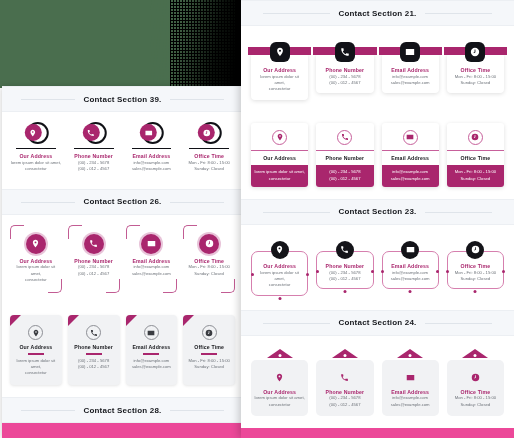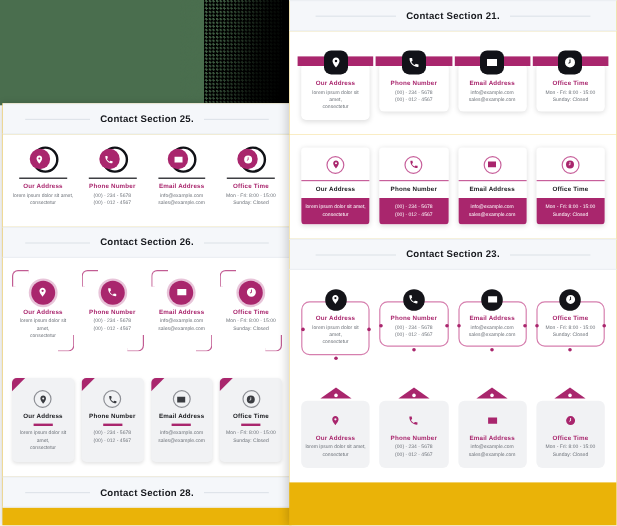--- a/index.html
+++ b/index.html
@@ -12,21 +12,21 @@
   #deco .green{ position:absolute; left:0; top:0; width:190px; height:88px; background:#4a6e4e;}
   #deco .black{ position:absolute; left:170px; top:0; width:71px; height:88px; background:#000;}
   #deco .dither{ position:absolute; left:150px; top:0; width:85px; height:88px;
       background-image:
         radial-gradient(circle at 1px 1px, #4a6e4e 0.9px, transparent 1px);
       background-size:3px 3px;
       -webkit-mask-image:linear-gradient(100deg, #000 0%, rgba(0,0,0,.85) 35%, rgba(0,0,0,.15) 75%, transparent 100%);
       mask-image:linear-gradient(100deg, #000 0%, rgba(0,0,0,.85) 35%, rgba(0,0,0,.15) 75%, transparent 100%);}
 
   
-  .panel{ position:absolute; background:#eab308; overflow:hidden; }
+  .panel{ position:absolute; background:#ec4899; overflow:hidden; }
   #panel-left{ left:2px; top:86px; width:241px; height:352px;
      box-shadow:0 1px 6px rgba(0,0,0,.22); }
   #panel-right{ left:241px; top:0px; width:273px; height:438px;
      box-shadow:-2px 0 8px rgba(0,0,0,.20); }
 
   
   .sec-head{ position:relative; background:#f5f7fa; height:26px; width:100%;
      display:flex; align-items:center; justify-content:center;
      border-top:1px solid #eceff3; border-bottom:1px solid #eceff3;}
   .sec-head .rule{ position:absolute; left:8%; right:8%; top:50%; height:1px; background:#dfe4ea;}
@@ -122,21 +122,21 @@
   <div id="deco">
     <div class="green"></div>
     <div class="black"></div>
     <div class="dither"></div>
   </div>
 
   <div class="panel" id="panel-left">
 
     <div class="sec-head">
       <div class="rule"></div>
-      <div class="sec-title">Contact Section 25.</div>
+      <div class="sec-title">Contact Section 39.</div>
     </div>
     <div class="sec-body">
       <div class="row">
 
         <div class="cell s25wrap">
           <div class="s25circ">
             <div class="c-black"></div>
             <div class="c-pink">
               <svg width="8" height="8" viewBox="0 0 24 24" fill="#fff">
                   <path d="M12 2C8.1 2 5 5.1 5 9c0 5.2 7 13 7 13s7-7.8 7-13c0-3.9-3.1-7-7-7zm0 9.5A2.5 2.5 0 1 1 12 6.5a2.5 2.5 0 0 1 0 5z"></path>
@@ -507,20 +507,24 @@
           <div class="s23card">
             <div class="ttl pink">Office Time</div>
             <div class="txt">Mon - Fri: 8:00 - 15:00</div>
             <div class="txt">Sunday: Closed</div>
             <span class="s23stem"></span>
           </div>
         </div>
       </div>
     </div>
 
+    <div class="sec-head">
+      <div class="rule"></div>
+      <div class="sec-title">Contact Section 24.</div>
+    </div>
     <div class="sec-body" style="padding:13px 10px 12px">
       <div class="row" style="gap:8px">
 
         <div class="cell s24wrap">
           <span class="tent"></span>
           <span class="tent-dot"></span>
           <div class="s24card">
             <div style="text-align:center;margin-bottom:3px">
               <svg width="9" height="9" viewBox="0 0 24 24" fill="#a9266d" style="display:inline-block">
                   <path d="M12 2C8.1 2 5 5.1 5 9c0 5.2 7 13 7 13s7-7.8 7-13c0-3.9-3.1-7-7-7zm0 9.5A2.5 2.5 0 1 1 12 6.5a2.5 2.5 0 0 1 0 5z"></path>

